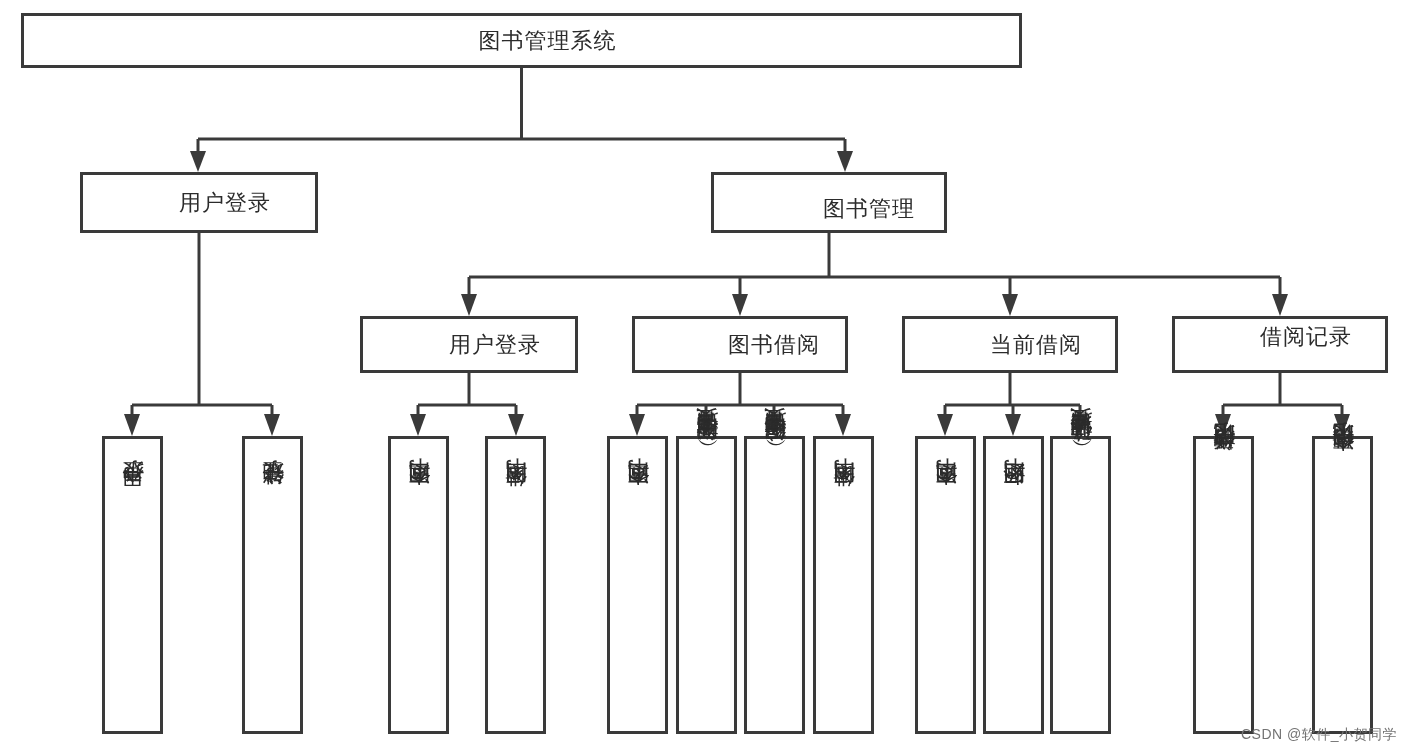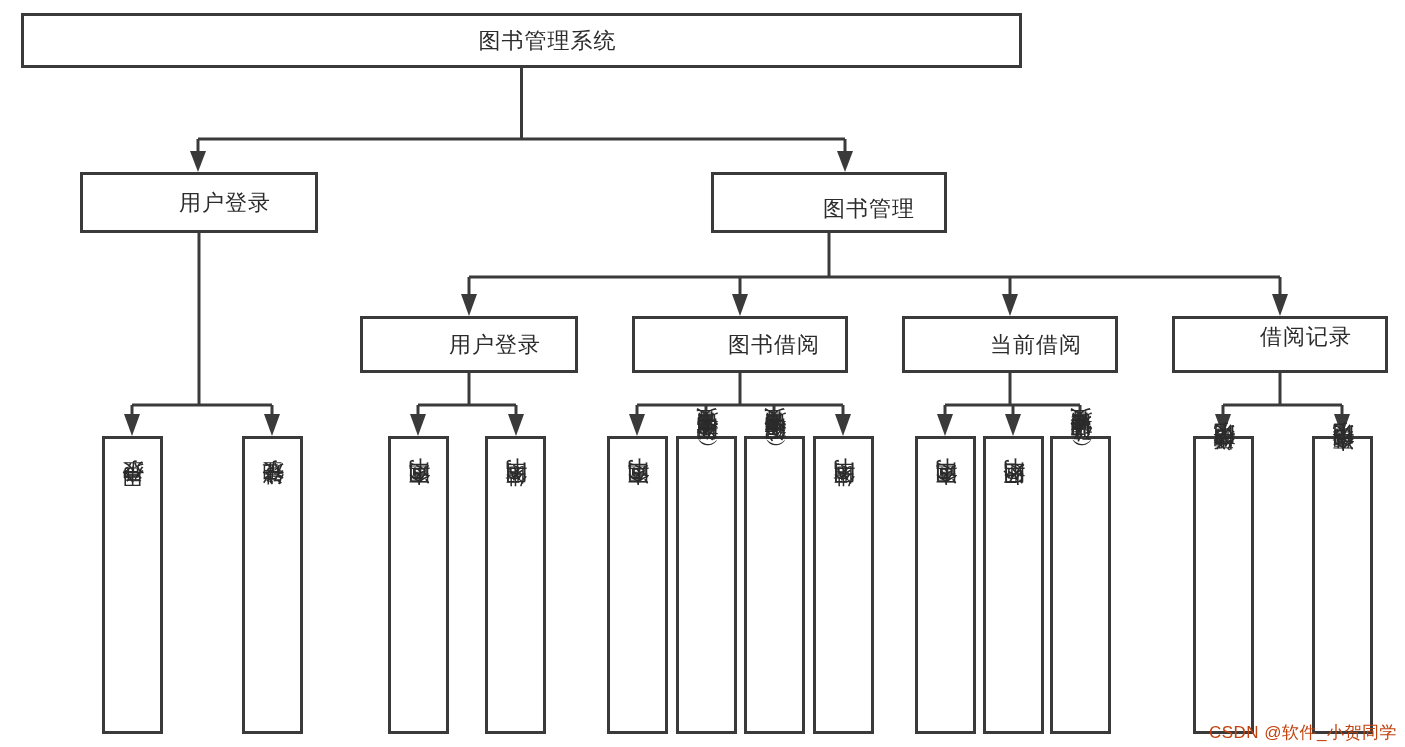--- a/index.html
+++ b/index.html
@@ -41,22 +41,22 @@
     color:#2b2b2b;
     letter-spacing:1px;
     box-sizing:border-box;
     font-family:"Liberation Sans","DejaVu Sans",sans-serif;
     margin-left:26px;
   }
   .watermark{
     position:absolute;
     right:8px;
     bottom:3px;
-    font-size:17px;
-    color:#c2410c;
+    font-size:14px;
+    color:#737373;
     font-family:"Liberation Sans","DejaVu Sans",sans-serif;
     letter-spacing:0.5px;
     user-select:none;
   }
 </style>
 </head>
 <body>
 
 <div id="stage">
 

